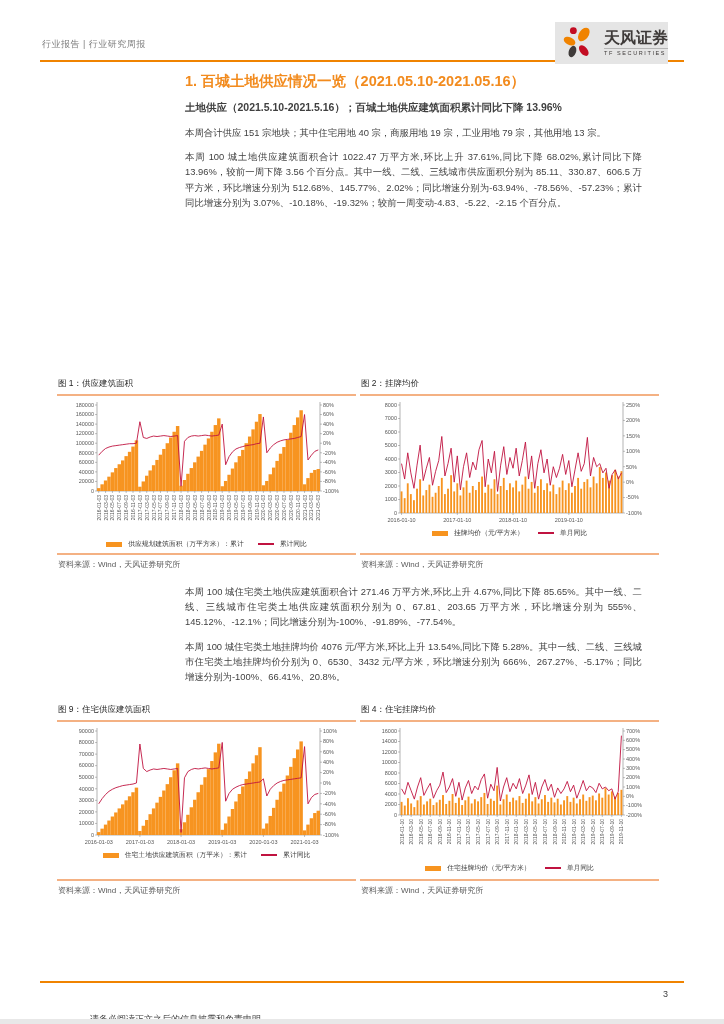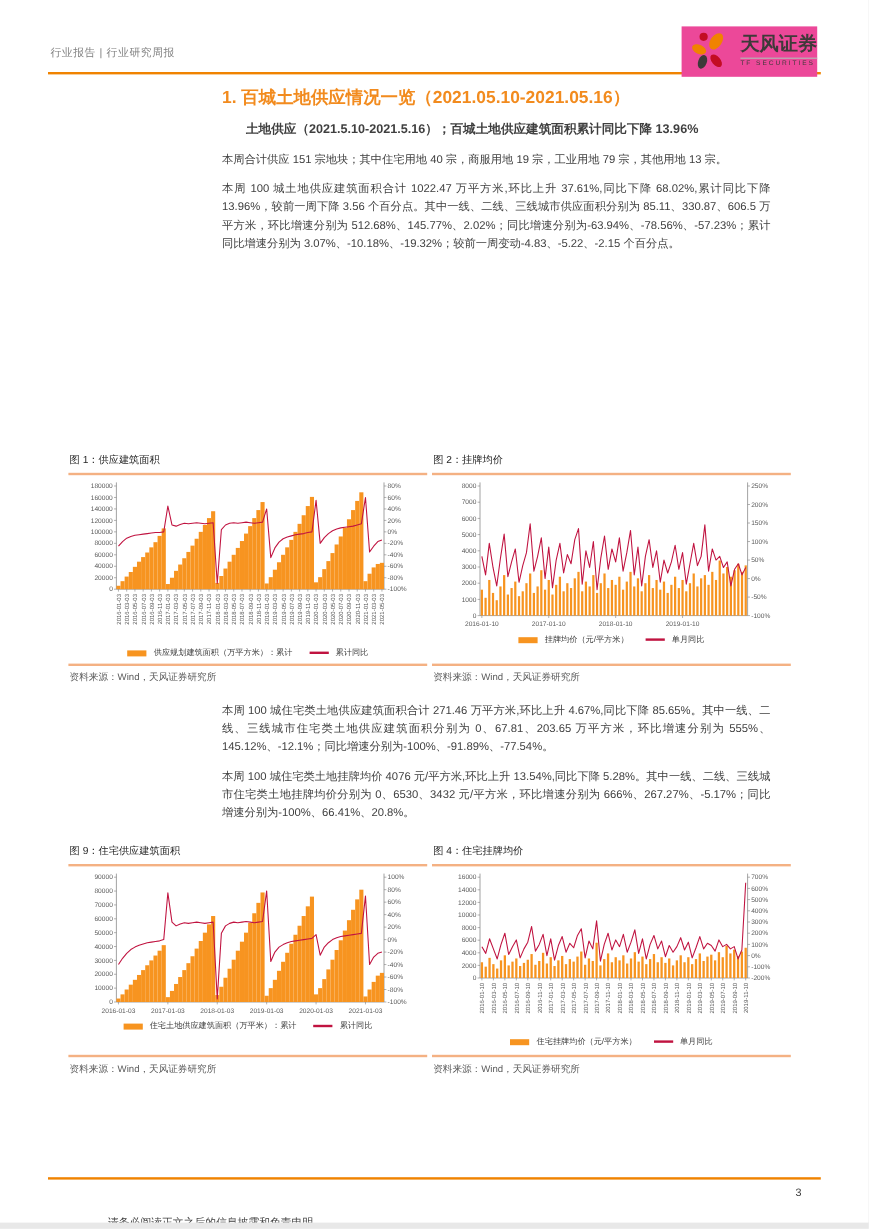--- a/index.html
+++ b/index.html
@@ -4,27 +4,27 @@
 <style>
   html,body{margin:0;padding:0;background:#e8e8e8;}
   .page{
     position:relative;width:724px;height:1019px;background:#ffffff;
     margin:0 auto;overflow:hidden;
     font-family:"Liberation Sans","DejaVu Sans",sans-serif;color:#3f3f3f;
   }
   
   .hdr-left{position:absolute;left:42px;top:38px;font-size:9px;color:#7f7f7f;letter-spacing:.5px;}
   .hdr-rule{position:absolute;left:40px;right:40px;top:60px;height:2px;background:#f08300;}
-  .brand{position:absolute;right:43px;top:22px;display:flex;align-items:center;background:#ec4899;padding:2px 0 2px 6px;z-index:2;justify-content:space-between;}
+  .brand{position:absolute;right:56px;top:22px;display:flex;align-items:center;background:#e5e5e5;padding:2px 0 2px 6px;z-index:2;justify-content:space-between;}
   .brand-text{margin-left:5px;}
   .brand-name{font-size:16px;font-weight:bold;color:#3e3a39;line-height:1.05;}
   .brand-sub{font-size:5.5px;letter-spacing:1.6px;color:#3e3a39;border-top:1px solid #b5b5b5;margin-top:1px;padding-top:1px;}
   
   .title{position:absolute;left:185px;top:72px;font-size:14.5px;font-weight:bold;color:#f28b1e;}
-  .subtitle{position:absolute;left:185px;top:101px;width:470px;font-size:10.5px;font-weight:bold;color:#3f3f3f;margin-left:20px;}
+  .subtitle{position:absolute;left:185px;top:101px;width:470px;font-size:10.5px;font-weight:bold;color:#3f3f3f;}
   
   .paras{position:absolute;left:185px;width:457px;font-size:9.4px;line-height:1.62;text-align:justify;}
   .paras-1{top:125px;}
   .paras-2{top:584px;}
   .paras p{margin:0 0 9px 0;}
   
   .figrow{position:absolute;left:57px;width:612px;display:flex;gap:4px;}
   .figrow-1{top:378px;}
   .figrow-2{top:704px;}
   .fig{width:299px;}

